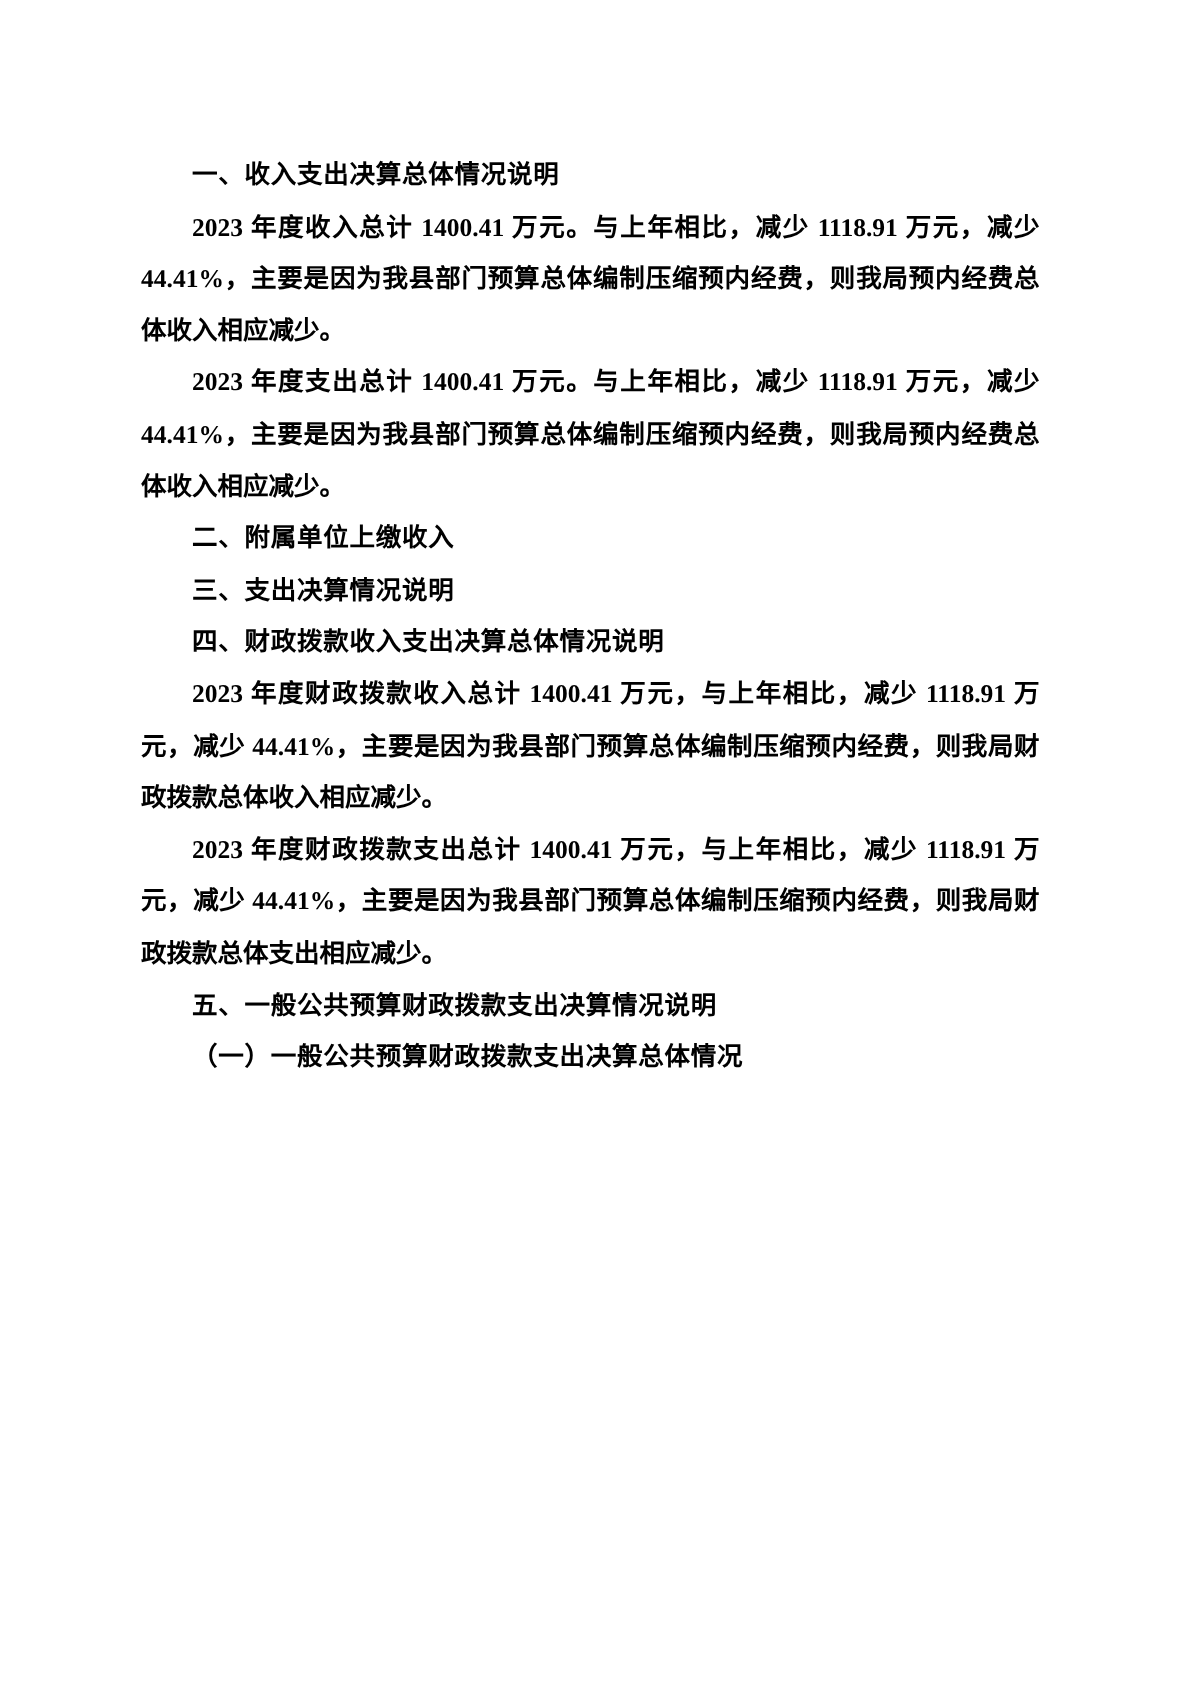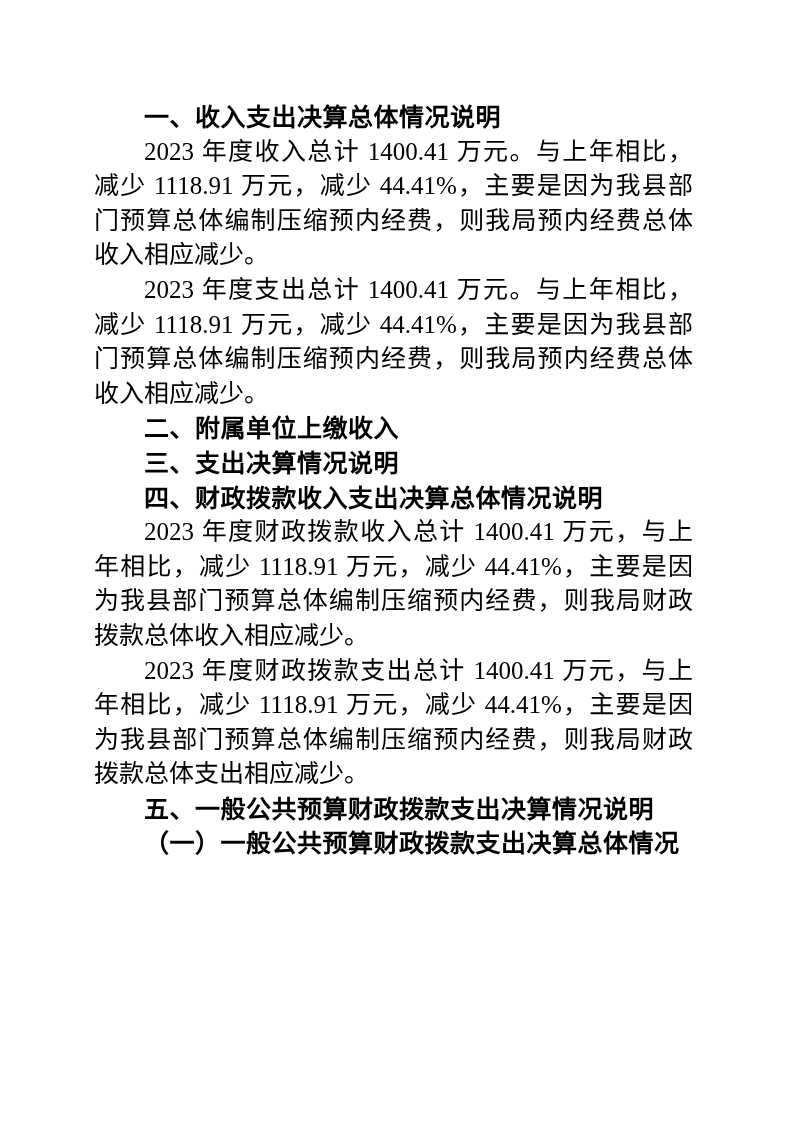--- a/index.html
+++ b/index.html
@@ -12,36 +12,36 @@
     width: 793px;
     height: 1122px;
     background: #ffffff;
     overflow: hidden;
     box-sizing: border-box;
     padding: 100px 100px 0 94px;
   }
   .doc {
     width: 599px;
     color: #000000;
-    font-size: 25px;
+    font-size: 17px;
     line-height: 34.6px;
     text-align: justify;
   }
   .h {
     margin: 0;
     text-indent: 2em;
     font-family: "Liberation Sans", "DejaVu Sans", sans-serif;
     font-weight: bold;
     letter-spacing: 0.5px;
   }
   .p {
     margin: 0;
     text-indent: 2em;
     font-family: "Liberation Serif", "DejaVu Serif", serif;
-    font-weight: normal;
+    font-weight: bold;
   }
 </style>
 </head>
 <body>
 
 <div class="page">
   <div class="doc">
     <div class="h">一、收入支出决算总体情况说明</div>
     <p class="p">2023 年度收入总计 1400.41 万元。与上年相比，减少 1118.91 万元，减少 44.41%，主要是因为我县部门预算总体编制压缩预内经费，则我局预内经费总体收入相应减少。</p>
     <p class="p">2023 年度支出总计 1400.41 万元。与上年相比，减少 1118.91 万元，减少 44.41%，主要是因为我县部门预算总体编制压缩预内经费，则我局预内经费总体收入相应减少。</p>

